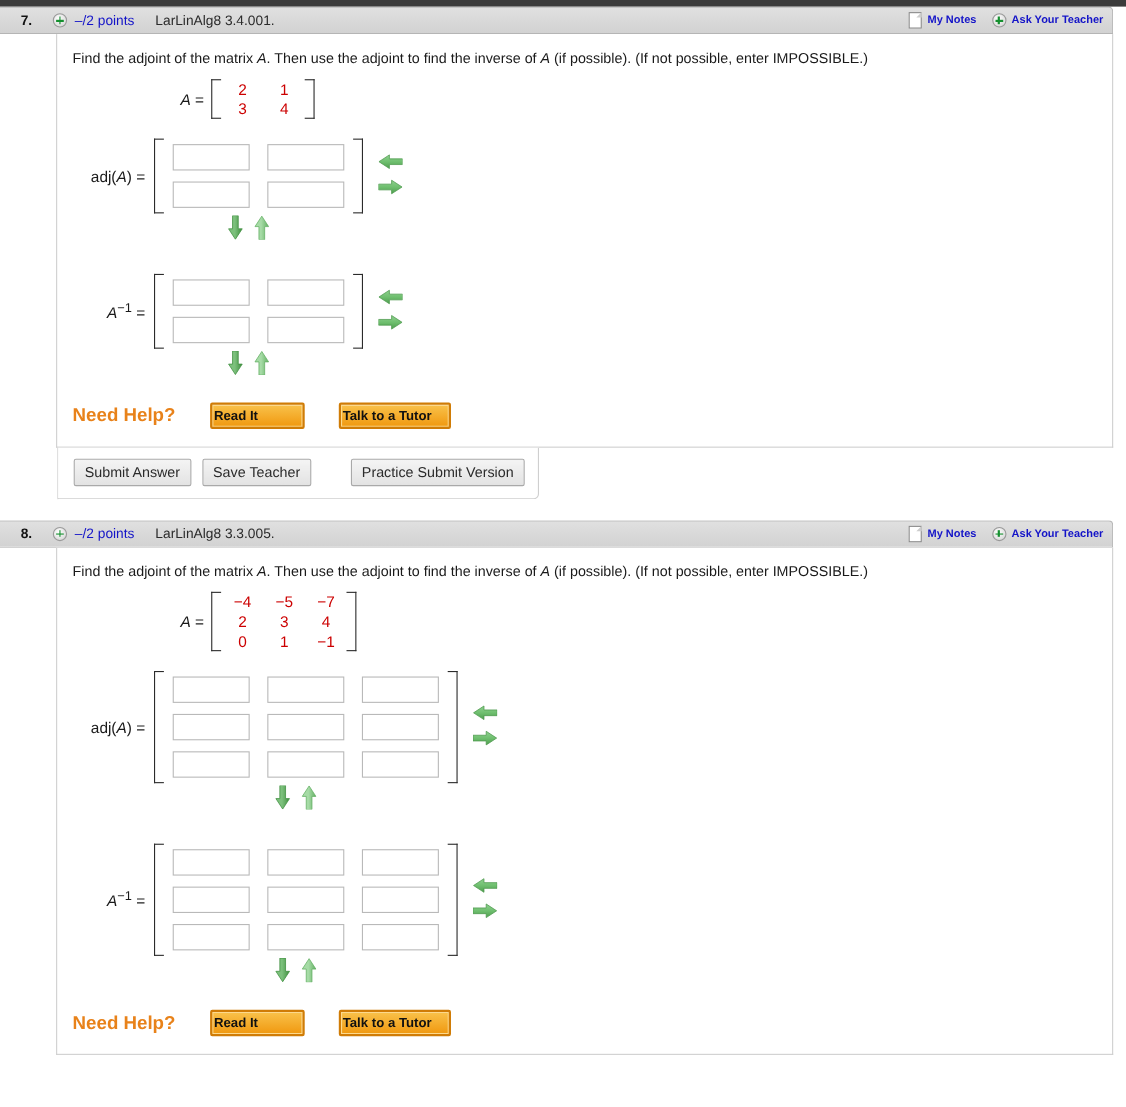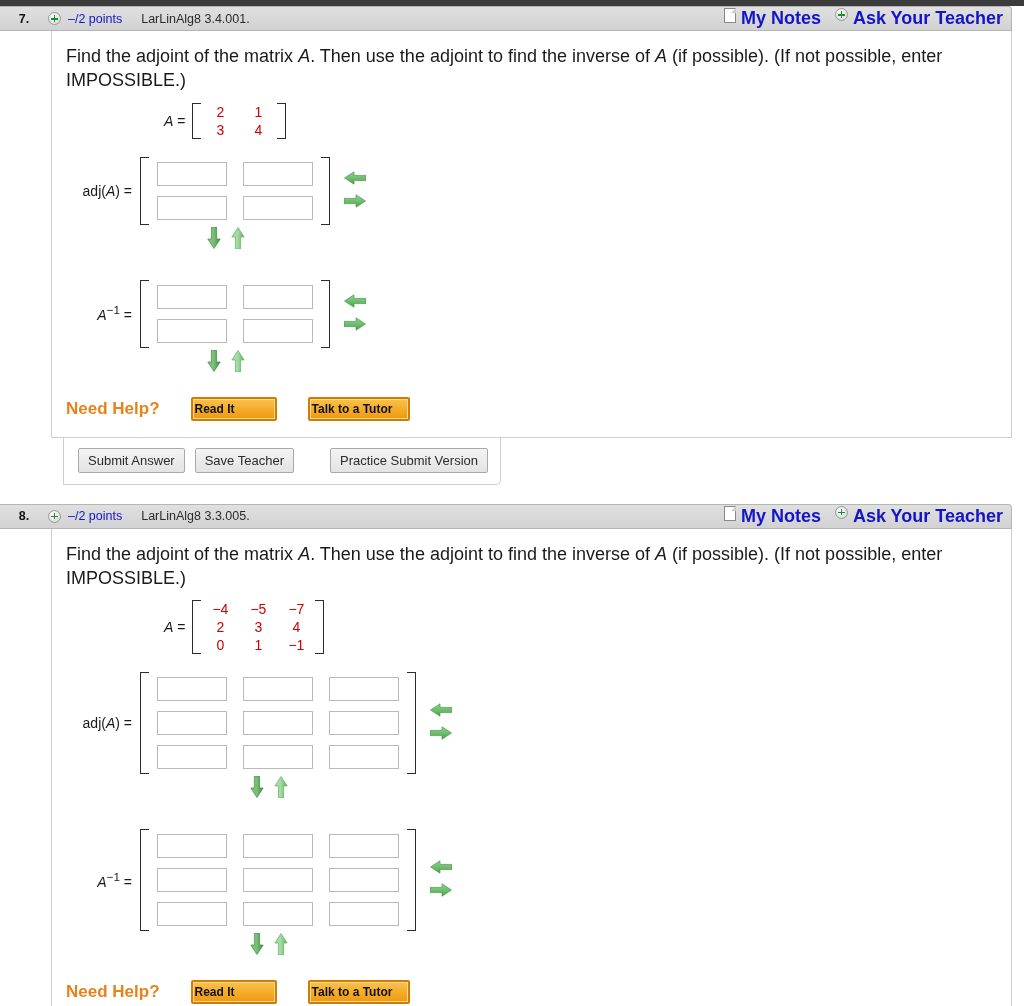--- a/index.html
+++ b/index.html
@@ -56,22 +56,22 @@
   .q-points{
     color:#1414c8;font-weight:normal;font-size:12.5px;margin-left:7px;white-space:nowrap;
   }
   .q-code{
     color:#2b2b2b;font-size:12.5px;margin-left:19px;white-space:nowrap;
   }
   .q-header-right{
     margin-left:auto;display:flex;align-items:center;gap:0;padding-right:8px;
   }
   .hdr-link{
-    display:flex;gap:5px;
-    color:#1414c8;font-weight:bold;font-size:18px;white-space:nowrap;
+    display:flex;align-items:center;gap:5px;
+    color:#1414c8;font-weight:bold;font-size:10px;white-space:nowrap;
     cursor:pointer;
   }
   .hdr-link + .hdr-link{margin-left:14px;}
   .note-icon{
     display:inline-block;width:12px;height:15px;
     background:#ffffff;border:1px solid #888;
     position:relative;box-sizing:border-box;
   }
   .note-icon::after{
     content:"";position:absolute;top:-1px;right:-1px;
@@ -86,21 +86,21 @@
     border-left:1px solid #cfcfcf;
     border-right:1px solid #cfcfcf;
     border-bottom:1px solid #cfcfcf;
     background:#fff;
     box-sizing:border-box;
     position:relative;
   }
 
   .prompt{
     padding:13px 0 0 14px;
-    font-size:18px;
+    font-size:13px;
     color:#1a1a1a;
     line-height:1.35;
   }
   .it{font-style:italic;}
 
   
   .matrix-row{display:flex;align-items:center;}
 
   .mlabel{
     font-size:14px;
@@ -171,21 +171,21 @@
     font-family:"Liberation Sans", sans-serif;
     cursor:pointer;
     box-shadow:inset 0 0 0 1px #fcd98d;
     text-align:left;
   }
   .help-btn.read{width:86px;}
   .help-btn.tutor{width:102px;}
 
   
   .submit-wrap{
-    margin-left:51px;
+    margin-left:40px;
     position:relative;
     display:flex;
     align-items:flex-start;
     padding-left:12px;
   }
   .submit-box{
     border:1px solid #cfcfcf;
     border-top:none;
     border-radius:0 0 5px 0;
     padding:10px 12px 11px 14px;

